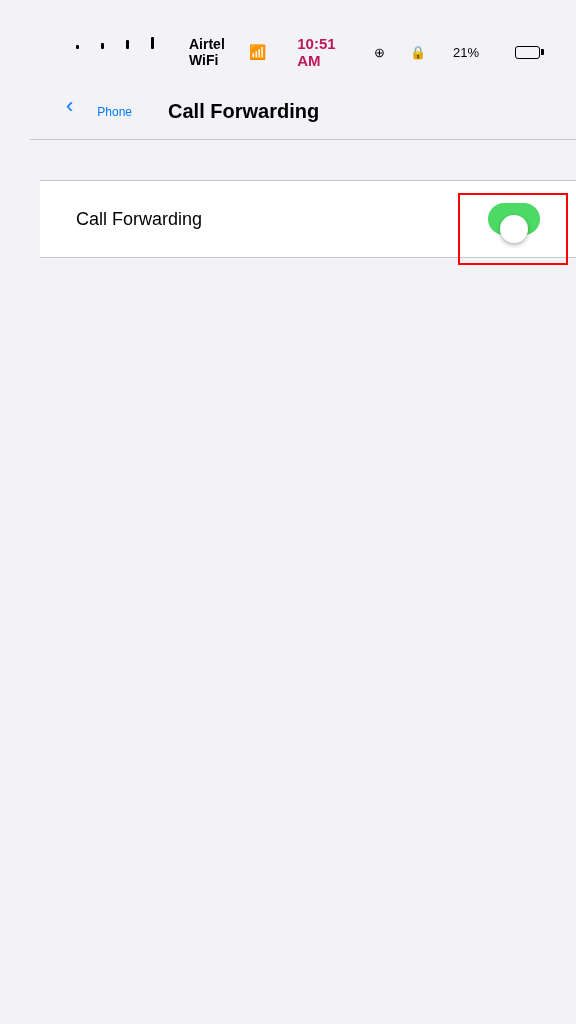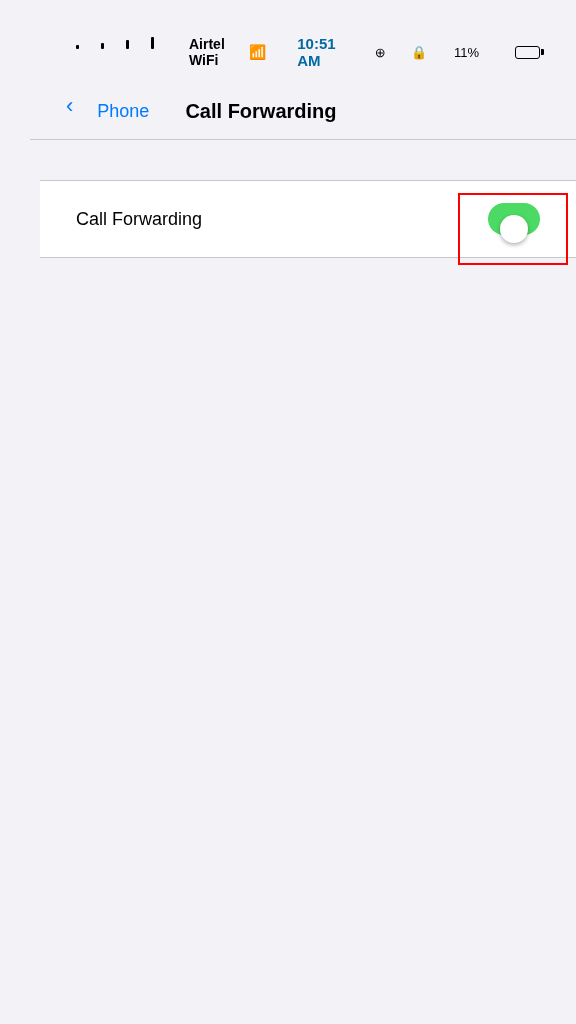--- a/index.html
+++ b/index.html
@@ -41,21 +41,21 @@
 
     .signal-bar {
       width: 3px;
       background: #000;
       border-radius: 1px;
     }
 
     .status-center {
       font-size: 15px;
       font-weight: 600;
-      color: #0369a1;
+      color: #be185d;
     }
 
     .status-right {
       display: flex;
       align-items: center;
       gap: 6px;
       font-size: 13px;
       font-weight: 500;
       color: #000;
     }
@@ -117,21 +117,21 @@
     }
 
     .back-chevron {
       font-size: 22px;
       color: #007aff;
       line-height: 1;
       margin-top: -2px;
     }
 
     .back-label {
-      font-size: 18px;
+      font-size: 12px;
       color: #007aff;
     }
 
     .nav-title {
       font-size: 20px;
       font-weight: 700;
       color: #000;
       margin-left: 16px;
     }
 
@@ -233,21 +233,21 @@
     <span>Airtel WiFi</span>
 
     <span style="font-size:14px;">📶</span>
   </div>
   <div class="status-center">10:51 AM</div>
   <div class="status-right">
 
     <span style="font-size:13px;">⊕</span>
 
     <span style="font-size:13px;">🔒</span>
-    <span>11%</span>
+    <span>21%</span>
     <div class="battery-container">
       <div class="battery-icon">
         <div class="battery-fill"></div>
       </div>
     </div>
   </div>
 </div>
 
 <div class="nav-bar">
   <div class="back-button">

